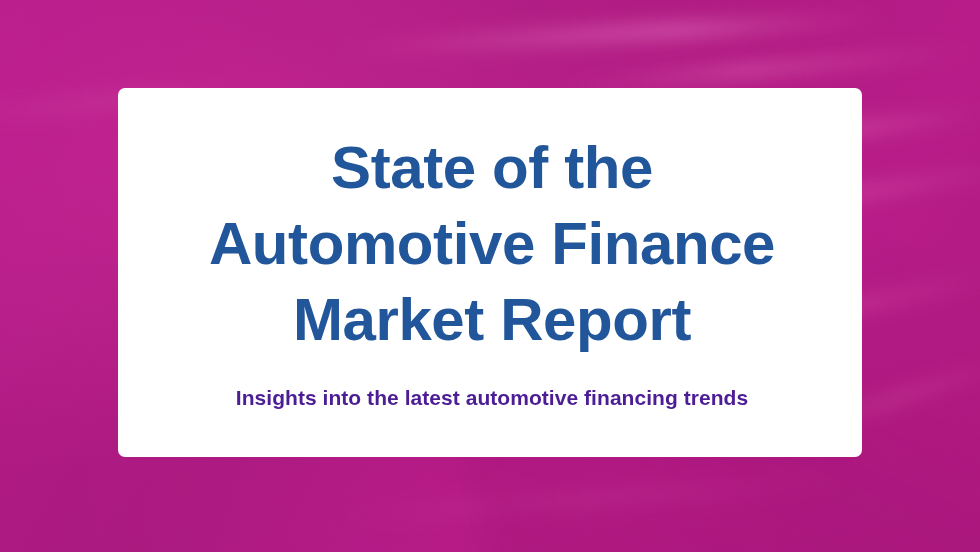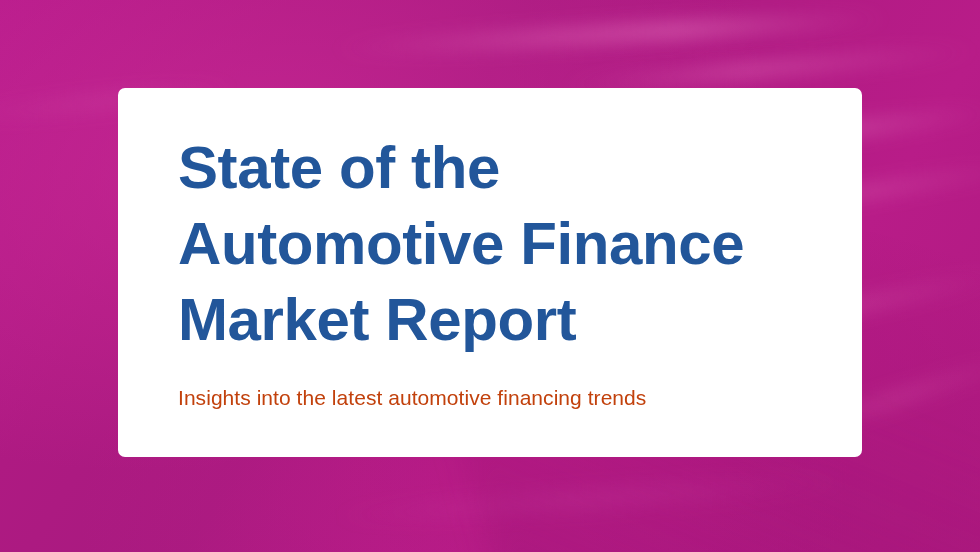--- a/index.html
+++ b/index.html
@@ -8,20 +8,21 @@
     background: #ffffff;
   }
 
   #slide {
     position: relative;
     width: 980px;
     height: 552px;
     overflow: hidden;
     font-family: "Liberation Sans", sans-serif;
     background: #B3187F;
+    text-align: center;
   }
 
   
   .bg-base {
     position: absolute;
     inset: 0;
     background:
       linear-gradient(122deg,
         #B81C8C 0%,
         #AE1A82 22%,
@@ -184,23 +185,23 @@
     font-size: 60px;
     font-weight: bold;
     line-height: 76px;
     letter-spacing: -0.4px;
     white-space: pre-line;
   }
 
   .subtitle {
     margin: 0;
     padding-top: 26px;
-    color: #c2410c;
+    color: #4c1d95;
     font-size: 21px;
-    font-weight: normal;
+    font-weight: bold;
     line-height: 28px;
     letter-spacing: 0.05px;
   }
 </style>
 </head>
 <body>
 
 <div id="slide">
 
   <div class="bg-base"></div>

